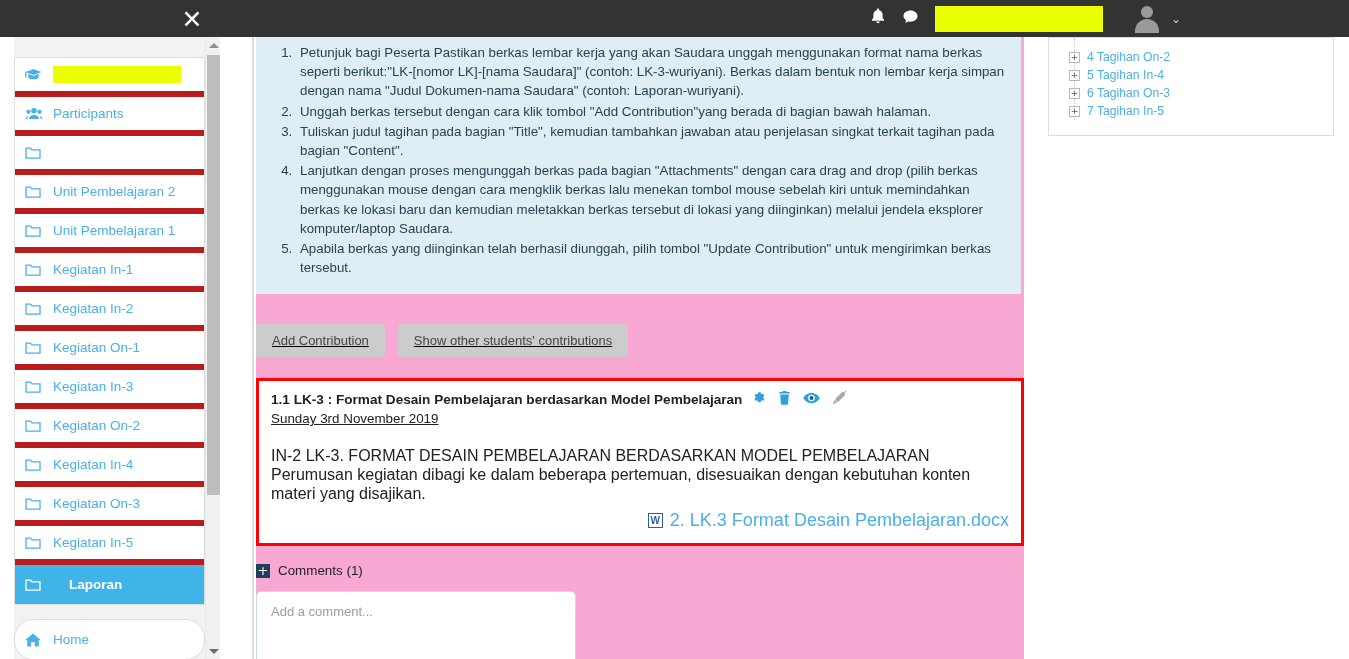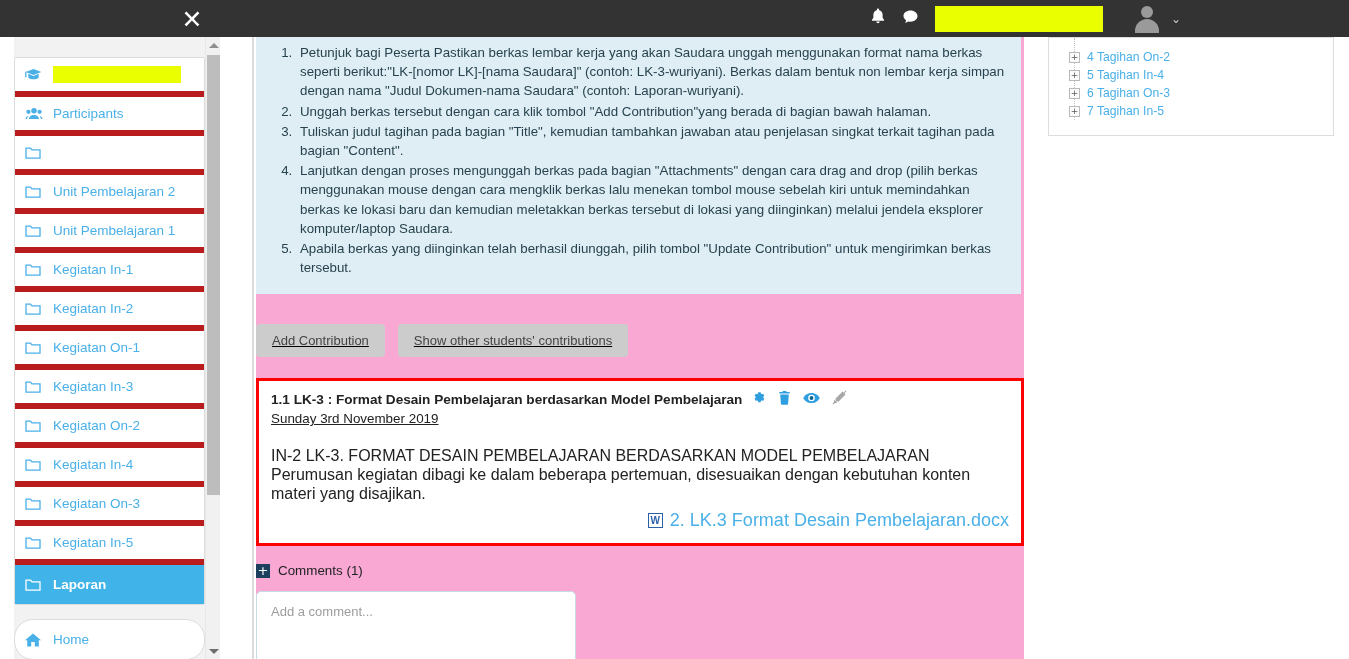--- a/index.html
+++ b/index.html
@@ -97,20 +97,21 @@
   .nav-item:last-child { border-bottom: none; }
   .nav-item .ni-icon {
     width: 20px; margin-right: 8px;
     display: inline-flex; align-items: center;
     flex: 0 0 auto;
   }
   .nav-item.active {
     background: #40b3e8;
     color: #ffffff;
     font-weight: bold;
+    gap: 16px;
   }
   .redact-course {
     display: inline-block;
     width: 128px; height: 17px;
     background: #eaff00;
   }
 
   
   #sb-scroll {
     position: absolute; left: 205px; top: 37px;

